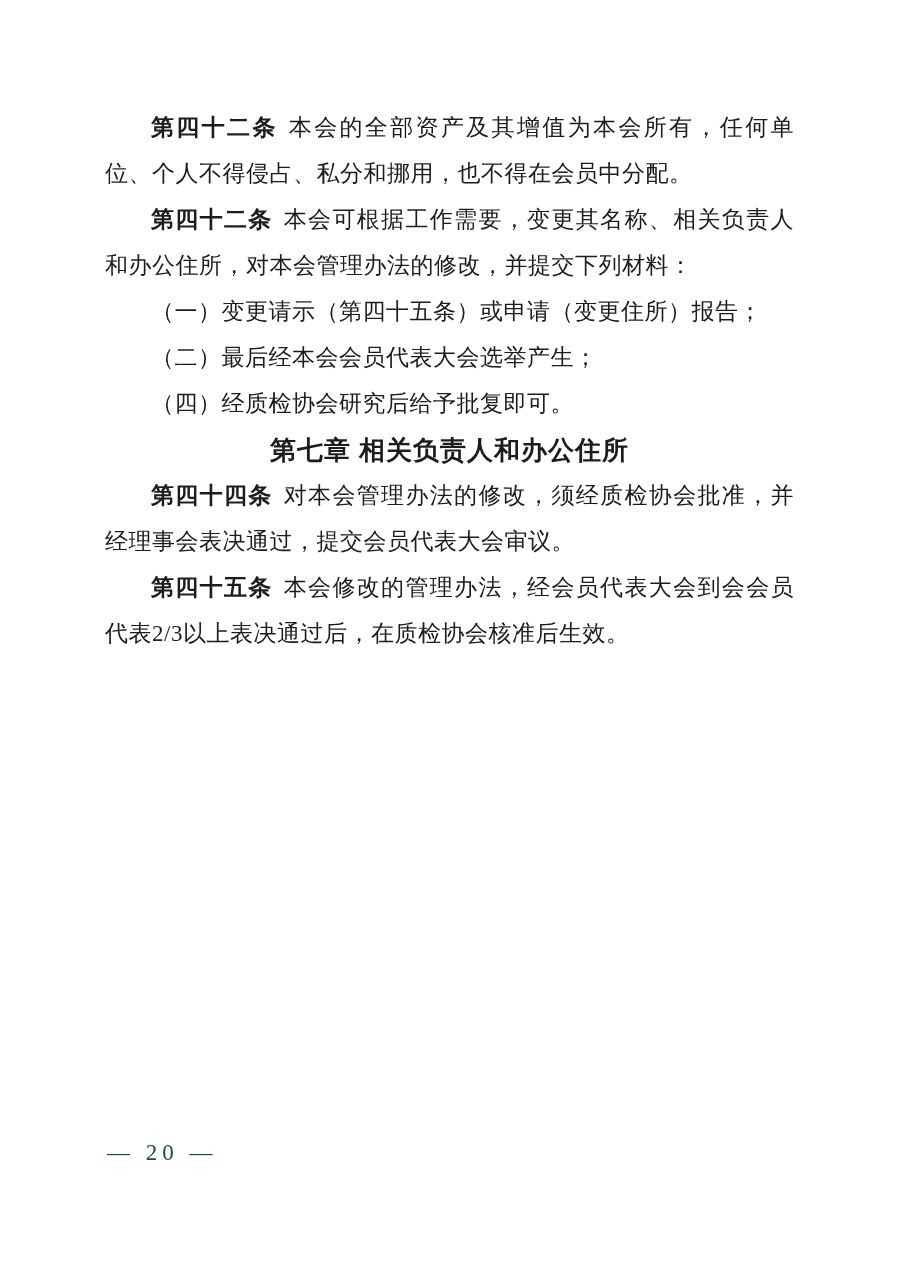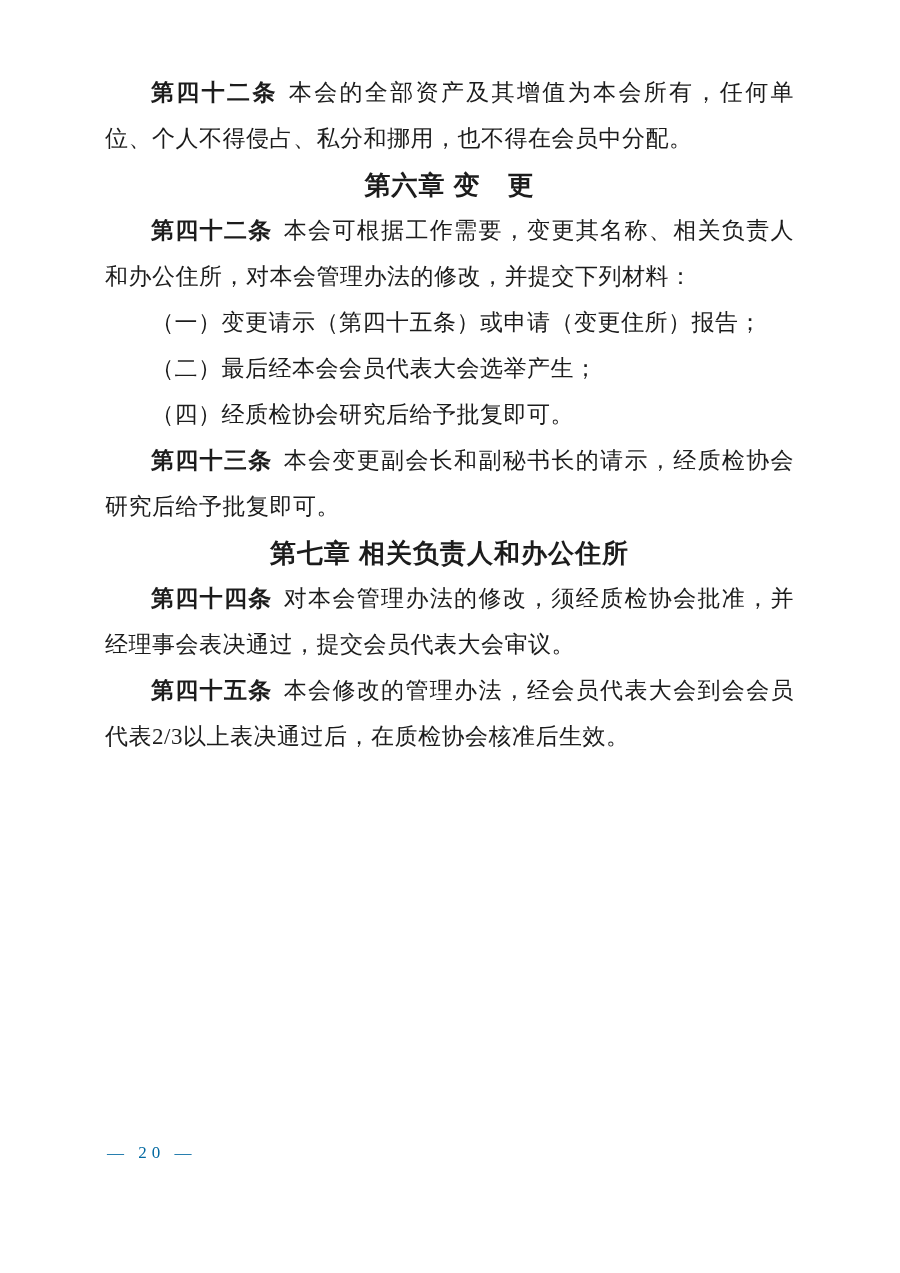--- a/index.html
+++ b/index.html
@@ -9,21 +9,21 @@
   }
   .page {
     position: relative;
     width: 900px;
     height: 1273px;
     background: #ffffff;
     color: #1c1c1c;
     font-family: "Liberation Serif", "DejaVu Serif", serif;
     overflow: hidden;
     box-sizing: border-box;
-    padding: 70px 106px 0 105px;
+    padding: 105px 106px 0 105px;
   }
   .doc-body p,
   .doc-body h2 {
     margin: 0;
     padding: 0;
   }
   .para {
     font-size: 23px;
     line-height: 46px;
     text-align: justify;
@@ -40,47 +40,45 @@
     font-weight: 700;
     line-height: 46px;
     text-align: center;
     text-indent: 0;
     letter-spacing: 1px;
   }
   .page-number {
     position: absolute;
     left: 107px;
     top: 1136px;
-    font-size: 17px;
+    font-size: 23px;
     line-height: 34px;
     letter-spacing: 5px;
-    color: #0369a1;
+    color: #14532d;
   }
 </style>
 </head>
 <body>
 
 <div class="page">
   <div class="doc-body">
 
     <p class="para"><b class="term">第四十二条</b><span>本会的全部资产及其增值为本会所有，任何单位、个人不得侵占、私分和挪用，也不得在会员中分配。</span></p>
 
 
-    <h2 class="chapter">第六章 变　更</h2>
 
     <p class="para"><b class="term">第四十二条</b><span>本会可根据工作需要，变更其名称、相关负责人和办公住所，对本会管理办法的修改，并提交下列材料：</span></p>
 
     <p class="para"><span>（一）变更请示（第四十五条）或申请（变更住所）报告；</span></p>
 
     <p class="para"><span>（二）最后经本会会员代表大会选举产生；</span></p>
 
 
     <p class="para"><span>（四）经质检协会研究后给予批复即可。</span></p>
 
-    <p class="para"><b class="term">第四十三条</b><span>本会变更副会长和副秘书长的请示，经质检协会研究后给予批复即可。</span></p>
 
 
     <h2 class="chapter">第七章 相关负责人和办公住所</h2>
 
     <p class="para"><b class="term">第四十四条</b><span>对本会管理办法的修改，须经质检协会批准，并经理事会表决通过，提交会员代表大会审议。</span></p>
 
     <p class="para"><b class="term">第四十五条</b><span>本会修改的管理办法，经会员代表大会到会会员代表2/3以上表决通过后，在质检协会核准后生效。</span></p>
 
   </div>
 

